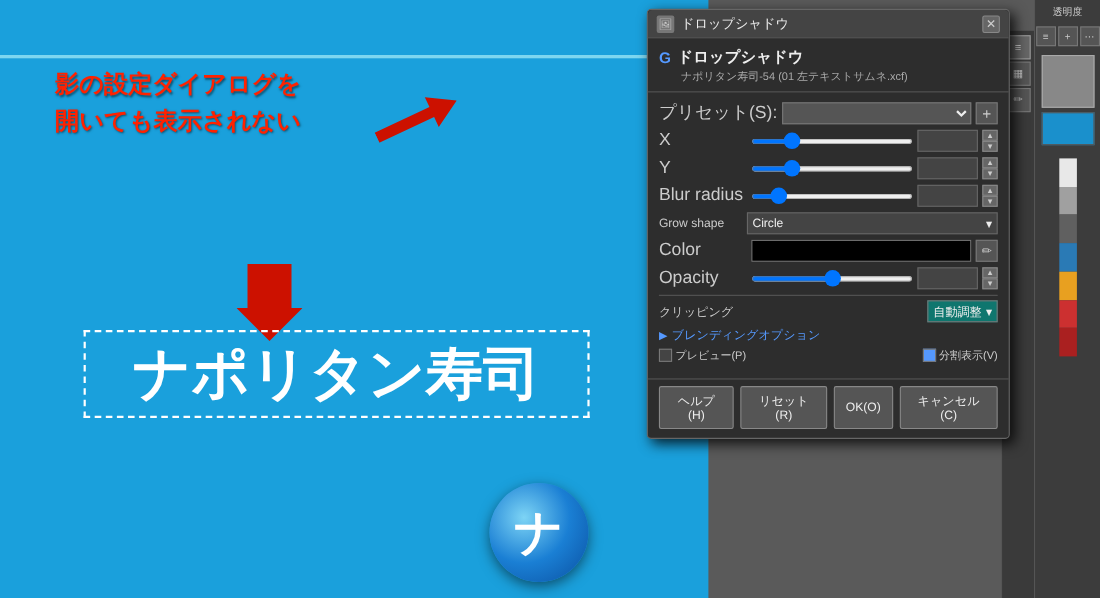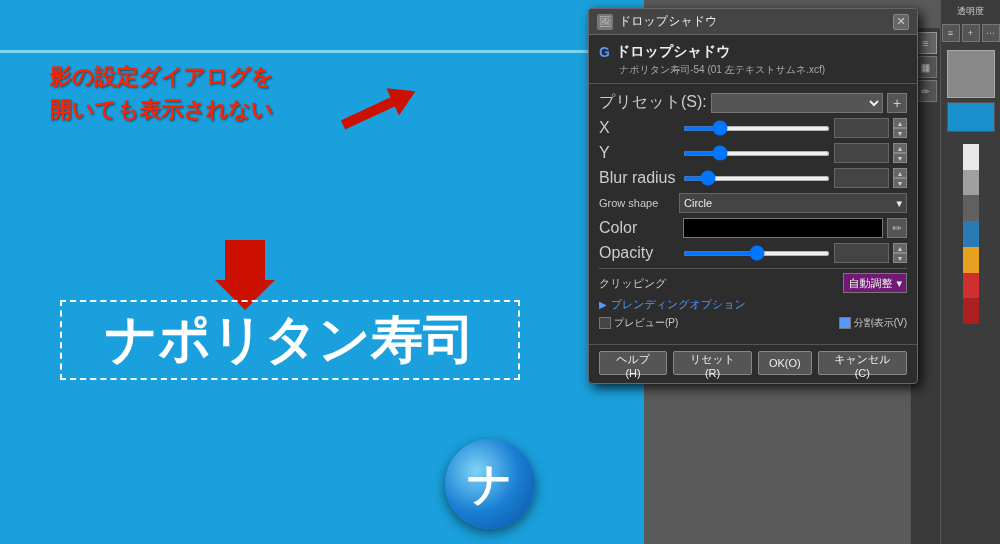--- a/index.html
+++ b/index.html
@@ -46,21 +46,21 @@
       color: #ff2200;
       font-size: 22px;
       font-weight: bold;
       line-height: 1.5;
       text-shadow: 1px 1px 2px rgba(0,0,0,0.5);
     }
 
     .text-selection {
       position: absolute;
       top: 300px;
-      left: 60px;
+      left: 76px;
       width: 460px;
       height: 80px;
       border: 2px dashed #ffffff;
       display: flex;
       align-items: center;
       justify-content: center;
     }
 
     .japanese-text {
       color: white;
@@ -410,21 +410,21 @@
     }
 
     .clipping-label {
       color: #ccc;
       font-size: 11px;
     }
 
     .clipping-select {
       margin-left: auto;
       height: 20px;
-      background: #701a75;
+      background: #0f766e;
       border: 1px solid #777;
       color: #eee;
       font-size: 11px;
       padding: 0 4px;
       display: flex;
       align-items: center;
       gap: 4px;
     }
 
     .blend-options-row {
@@ -472,21 +472,21 @@
 
     .dialog-buttons {
       display: flex;
       justify-content: center;
       gap: 6px;
       padding: 6px 10px 8px;
       border-top: 1px solid #555;
     }
 
     .dialog-btn {
-      height: 24px;
+      height: 39px;
       padding: 0 10px;
       background: #555;
       border: 1px solid #888;
       color: #eee;
       font-size: 11px;
       cursor: pointer;
       border-radius: 2px;
       font-family: inherit;
     }
 

